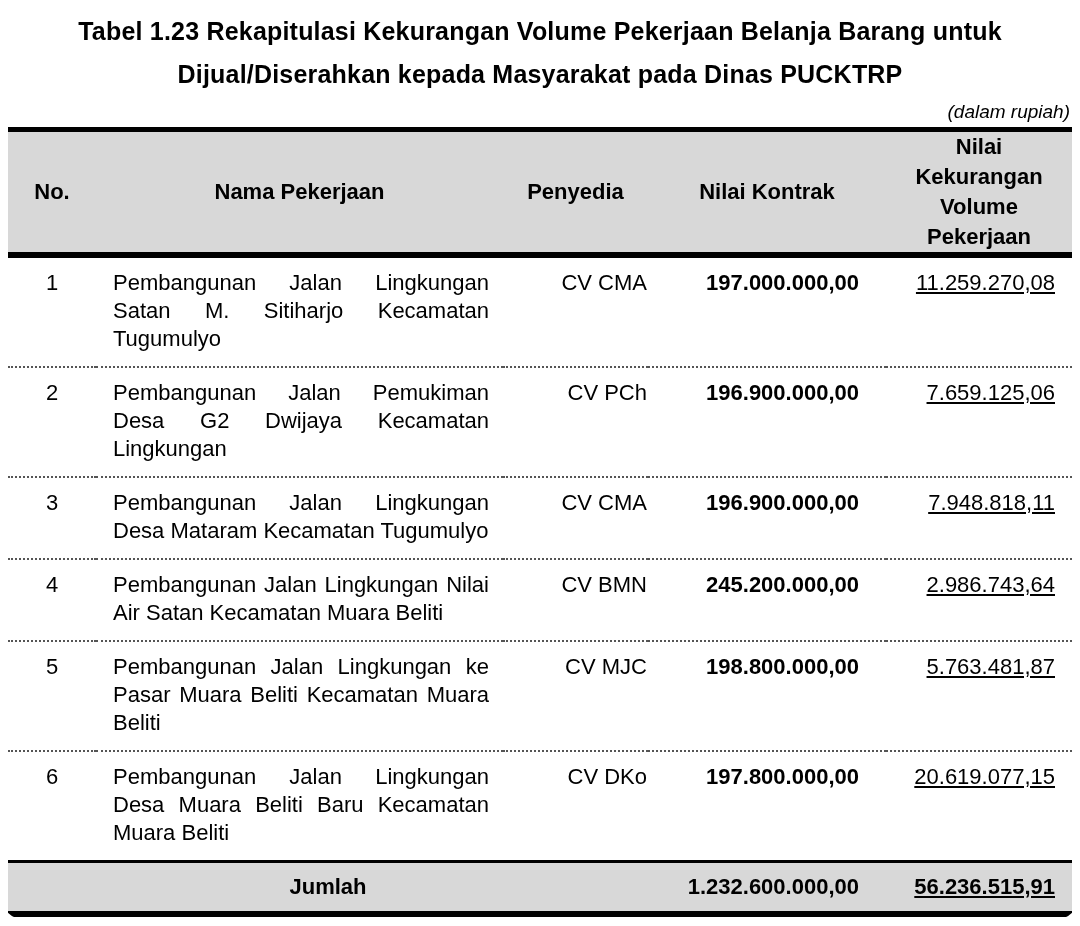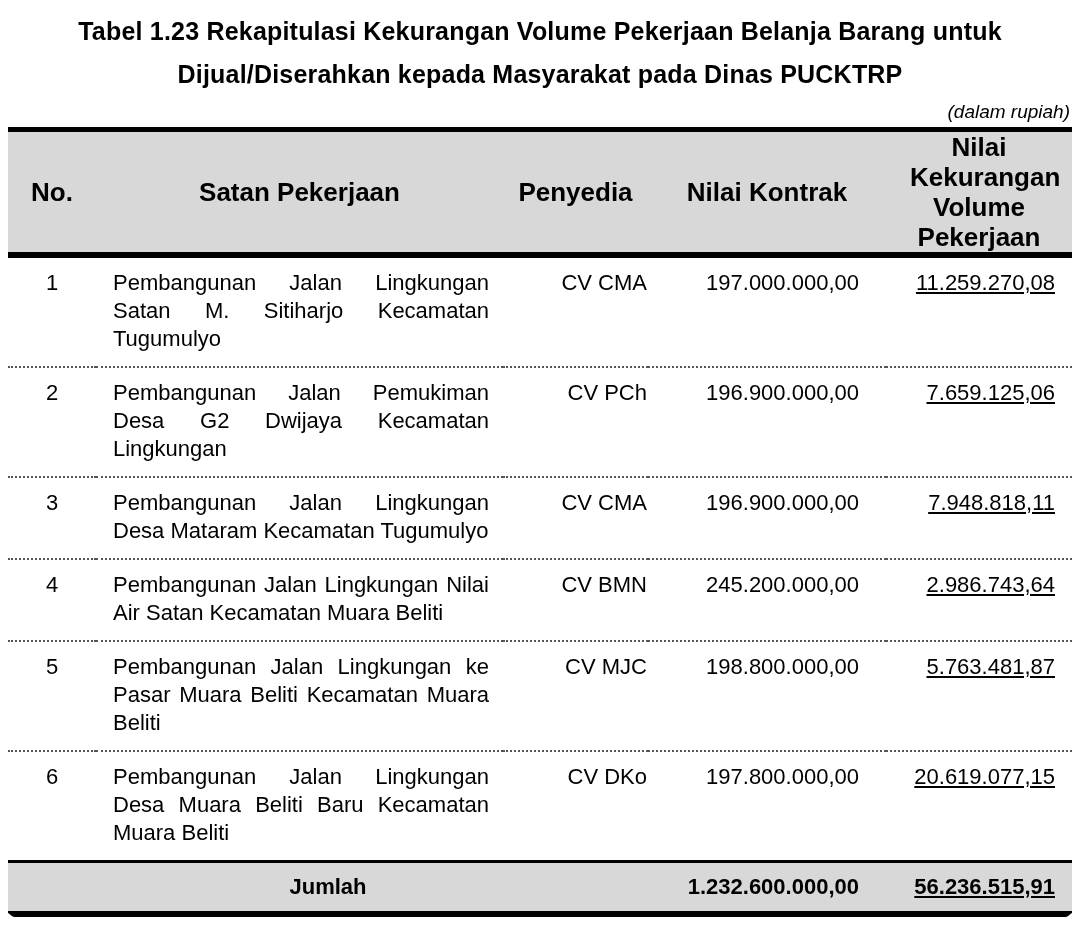--- a/index.html
+++ b/index.html
@@ -42,21 +42,21 @@
   }
   col.c-no       { width: 88px;  }
   col.c-name     { width: 407px; }
   col.c-vendor   { width: 145px; }
   col.c-contract { width: 238px; }
   col.c-shortage { width: 186px; }
 
   thead th {
     background: var(--header-bg, #d8d8d8);
     font-weight: bold;
-    font-size: 26px;
+    font-size: 22px;
     line-height: 30px;
     text-align: center;
     vertical-align: middle;
     height: 118px;
     padding: 0 8px;
     border-bottom: 6px solid var(--border-color, #000);
   }
   thead th.h-shortage { padding: 0 24px; }
 
   tbody td {
@@ -69,21 +69,21 @@
   }
   tbody tr.last-row td { border-bottom: none; }
   td.td-no { text-align: center; }
   td.td-name {
     text-align: justify;
     text-align-last: left;
     padding-left: 17px;
     padding-right: 14px;
   }
   td.td-vendor { text-align: right; }
-  td.td-contract { text-align: right; padding-right: 27px; }
+  td.td-contract { text-align: right; padding-right: 27px; font-weight: bold; }
   td.td-shortage { text-align: right; padding-right: 17px; text-decoration: underline; }
 
   tfoot td {
     background: var(--total-bg, #d8d8d8);
     font-weight: bold;
     font-size: 22px;
     height: 46px;
     vertical-align: middle;
     border-top: 3px solid var(--border-color, #000);
     border-bottom: 6px solid var(--border-color, #000);
@@ -104,21 +104,21 @@
       <col class="c-no">
       <col class="c-name">
       <col class="c-vendor">
       <col class="c-contract">
       <col class="c-shortage">
     </colgroup>
 
     <thead>
       <tr>
         <th class="h-no">No.</th>
-        <th class="h-name">Satan Pekerjaan</th>
+        <th class="h-name">Nama Pekerjaan</th>
         <th class="h-vendor">Penyedia</th>
         <th class="h-contract">Nilai Kontrak</th>
         <th class="h-shortage">Nilai Kekurangan Volume Pekerjaan</th>
       </tr>
     </thead>
 
     <tbody>
       <tr>
         <td class="td-no">1</td>
         <td class="td-name">Pembangunan Jalan Lingkungan Satan M. Sitiharjo Kecamatan Tugumulyo</td>

